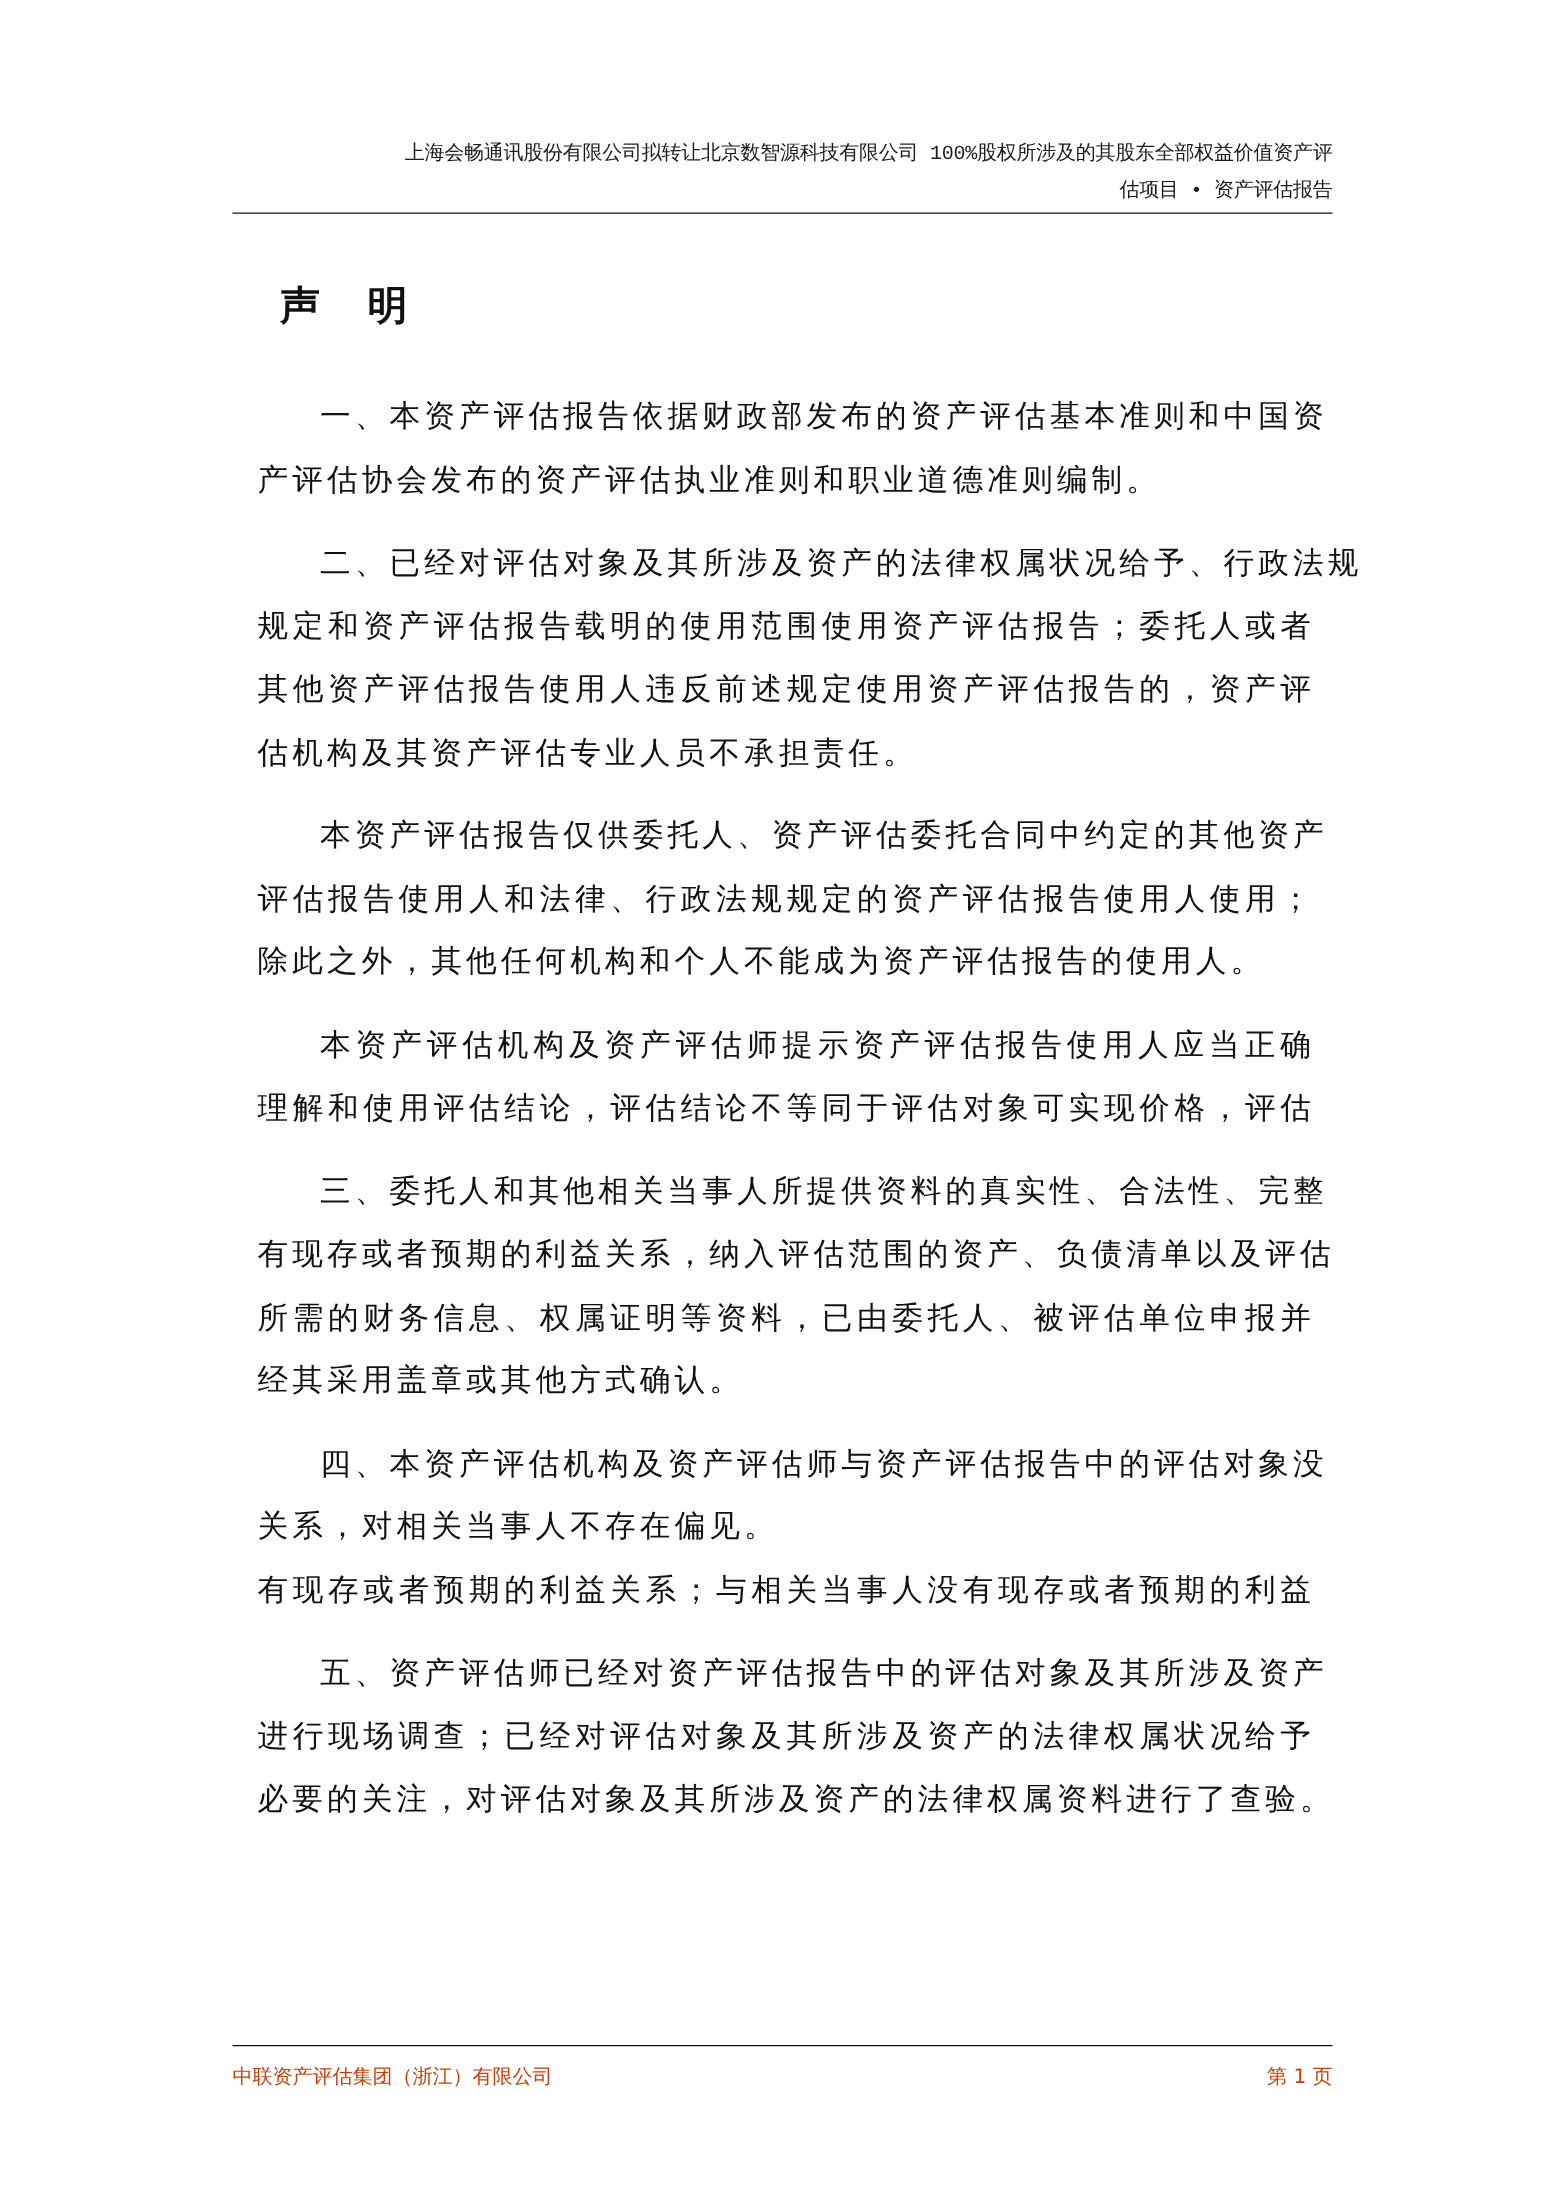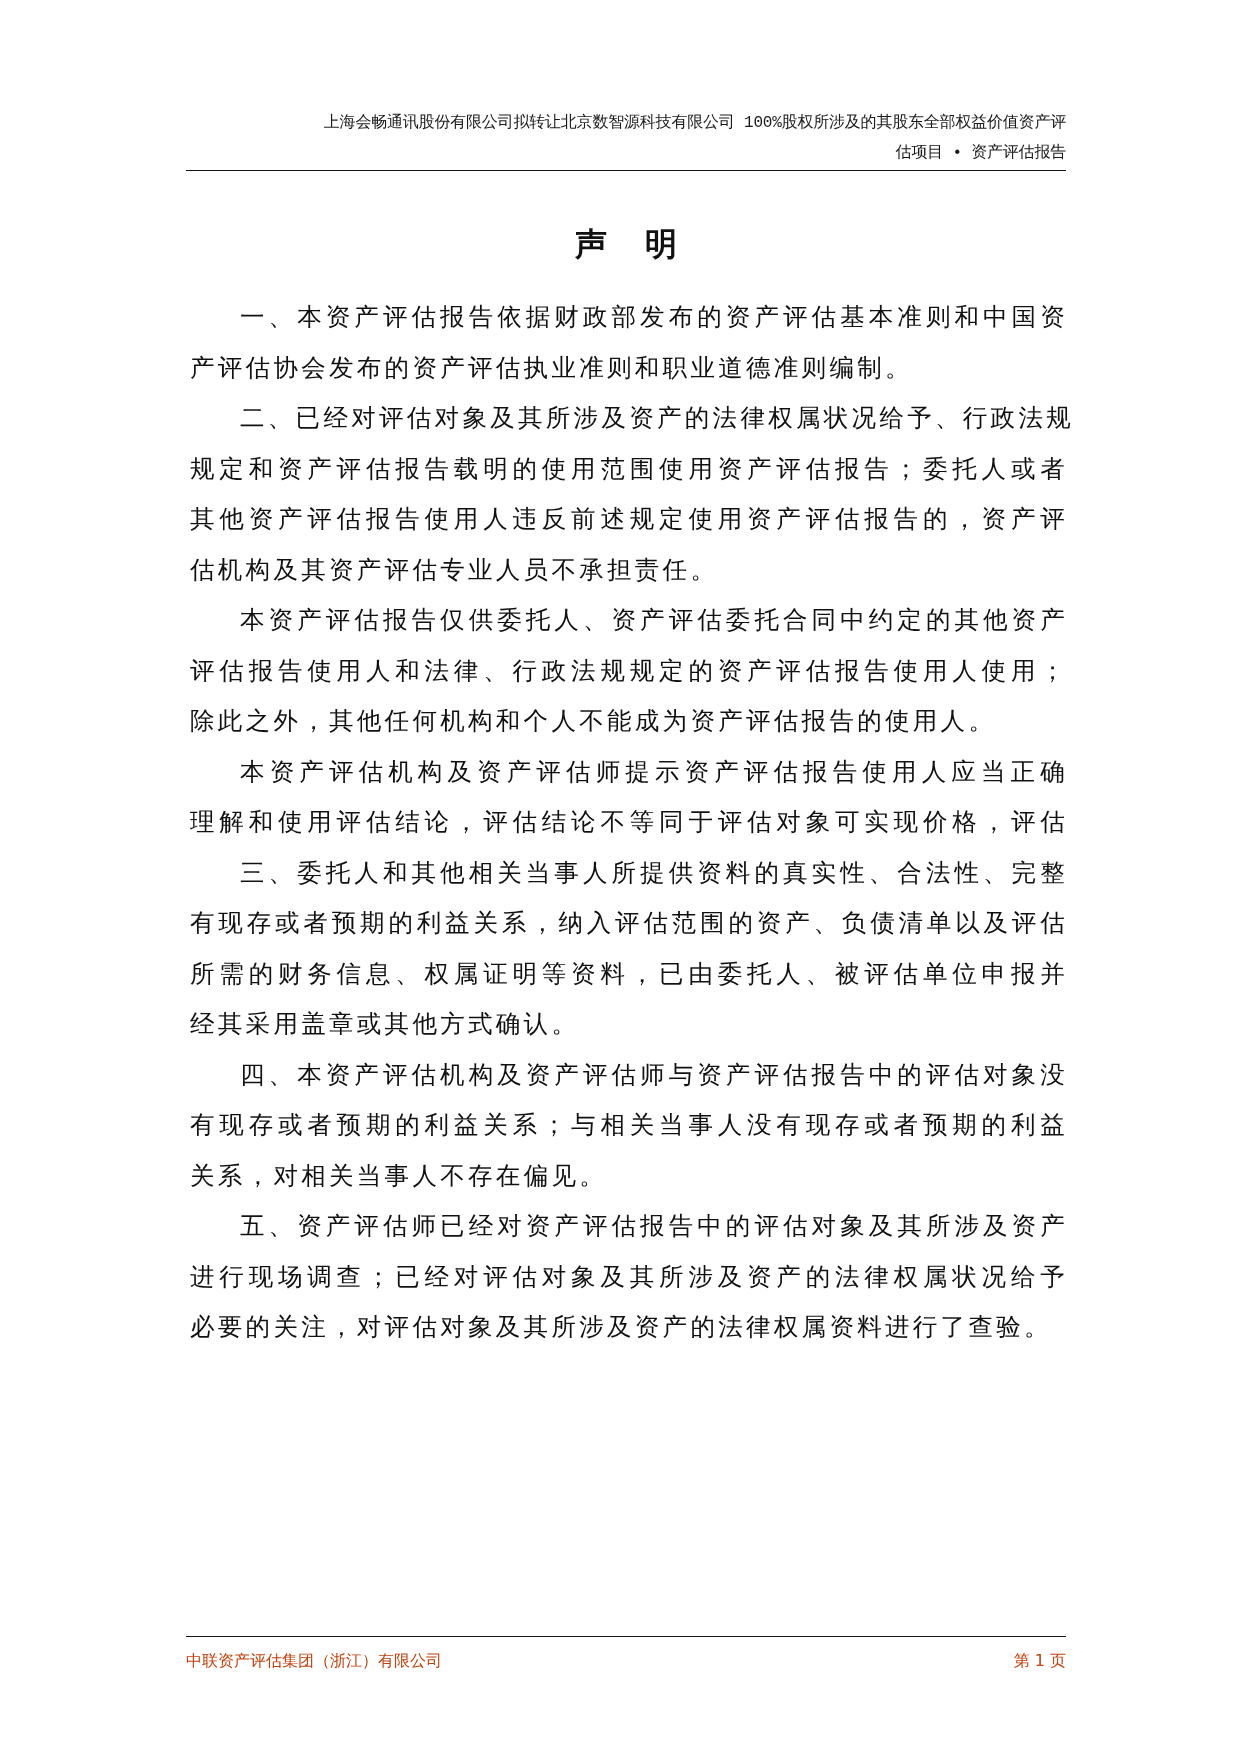--- a/index.html
+++ b/index.html
@@ -33,21 +33,20 @@
       width: 880px;
       top: 170px;
       height: 0;
       border-top: 1.5px solid #111111;
     }
     .doc-title {
       position: absolute;
       left: 186px;
       width: 880px;
       top: 222px;
-      text-align: center;
       font-size: 32px;
       font-weight: bold;
       letter-spacing: 38px;
       text-indent: 38px;
       line-height: 44px;
       font-family: "DejaVu Sans", "Liberation Sans", sans-serif;
     }
     .body-text {
       position: absolute;
       left: 190px;
@@ -55,21 +54,21 @@
       top: 292px;
       font-size: 24.5px;
       line-height: 50.5px;
       text-align: justify;
       text-align-last: left;
       letter-spacing: 3.3px;
       font-family: "DejaVu Sans", "Liberation Sans", sans-serif;
       color: #111111;
     }
     .para {
-      margin: 0;
+      margin: 16px;
       text-indent: 50px;
       word-break: break-all;
     }
     .para .line {
       display: block;
       white-space: nowrap;
       text-align-last: justify;
     }
     .para .line.last {
       text-align-last: left;
@@ -131,22 +130,22 @@
     <span class="line">理解和使用评估结论，评估结论不等同于评估对象可实现价格，评估</span>
   </p>
   <p class="para">
     <span class="line first">三、委托人和其他相关当事人所提供资料的真实性、合法性、完整</span>
     <span class="line">有现存或者预期的利益关系，纳入评估范围的资产、负债清单以及评估</span>
     <span class="line">所需的财务信息、权属证明等资料，已由委托人、被评估单位申报并</span>
     <span class="line last">经其采用盖章或其他方式确认。</span>
   </p>
   <p class="para">
     <span class="line first">四、本资产评估机构及资产评估师与资产评估报告中的评估对象没</span>
+    <span class="line last">关系，对相关当事人不存在偏见。</span>
     <span class="line">有现存或者预期的利益关系；与相关当事人没有现存或者预期的利益</span>
-    <span class="line last">关系，对相关当事人不存在偏见。</span>
   </p>
   <p class="para">
     <span class="line first">五、资产评估师已经对资产评估报告中的评估对象及其所涉及资产</span>
     <span class="line">进行现场调查；已经对评估对象及其所涉及资产的法律权属状况给予</span>
     <span class="line last">必要的关注，对评估对象及其所涉及资产的法律权属资料进行了查验。</span>
   </p>
 </div>
 
 <div class="footer-rule"></div>
 <div class="page-footer">

